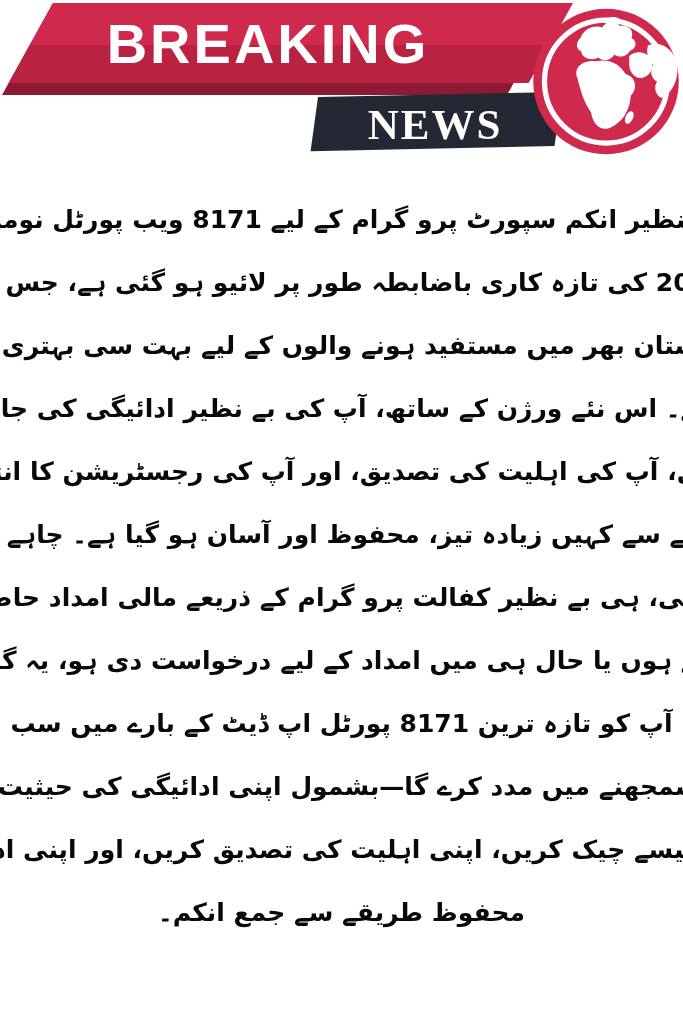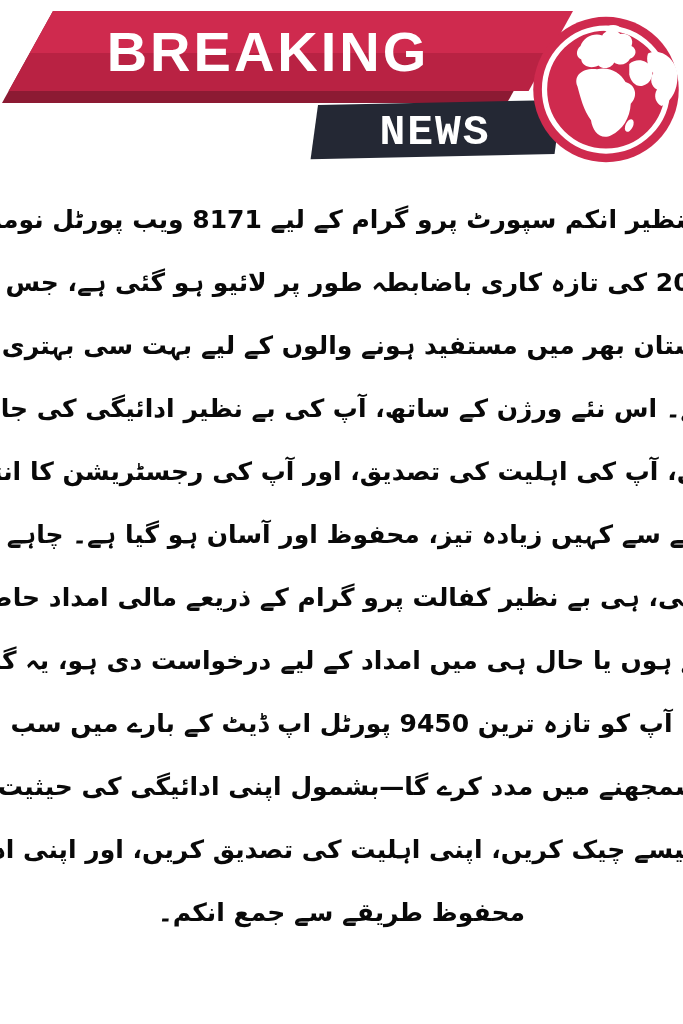--- a/index.html
+++ b/index.html
@@ -4,21 +4,21 @@
 <style>
   html,body{margin:0;padding:0;}
   body{
     width:683px;height:1024px;position:relative;overflow:hidden;
     background:#ffffff;
     font-family:"Liberation Sans",sans-serif;
   }
   .stage{position:absolute;inset:0;}
 
   
-  .banner-wrap{position:absolute;left:0;top:8px;width:683px;height:175px;}
+  .banner-wrap{position:absolute;left:0;top:0;width:683px;height:175px;}
 
   .red-underside{
     position:absolute;left:53px;top:3px;width:505px;height:92px;
     background:#8c1a33;
     transform:skewX(-29deg);transform-origin:top left;
     z-index:1;
   }
   .red-banner{
     position:absolute;left:53px;top:3px;width:520px;height:80px;
     background:linear-gradient(180deg,#cf2a4e 0%,#cf2a4e 53%,#b92243 53%,#b92243 100%);
@@ -34,21 +34,21 @@
   .news-banner{
     position:absolute;left:318px;top:97px;width:244px;height:54px;
     background:#242834;
     transform:rotate(-1.2deg) skewX(-9deg);transform-origin:top left;
     z-index:3;
   }
   .news-label{
     position:absolute;left:340px;top:99px;width:190px;height:50px;
     z-index:4;display:flex;align-items:center;justify-content:center;
     color:#ffffff;font-weight:bold;font-size:43px;letter-spacing:2px;
-    font-family:Liberation Mono, monospace;
+    font-family:Liberation Serif, serif;
   }
   .globe{
     position:absolute;left:531px;top:5px;width:150px;height:153px;z-index:5;
   }
 
   
   .article{
     position:absolute;left:0;top:188px;width:683px;
     direction:rtl;
     font-family:"DejaVu Sans",sans-serif;
@@ -117,21 +117,21 @@
     <div class="line">
         <span>پہلے سے کہیں زیادہ تیز، محفوظ اور آسان ہو گیا ہے۔ چاہے آپ</span>
       </div>
     <div class="line">
         <span>پہلے ہی، ہی بے نظیر کفالت پرو گرام کے ذریعے مالی امداد حاصل کر</span>
       </div>
     <div class="line">
         <span>رہے ہوں یا حال ہی میں امداد کے لیے درخواست دی ہو، یہ گائیڈ</span>
       </div>
     <div class="line">
-        <span>آپ کو تازہ ترین 9450 پورٹل اپ ڈیٹ کے بارے میں سب</span>
+        <span>آپ کو تازہ ترین 8171 پورٹل اپ ڈیٹ کے بارے میں سب</span>
       </div>
     <div class="line">
         <span>کچھ سمجھنے میں مدد کرے گا—بشمول اپنی ادائیگی کی حیثیت کو آن</span>
       </div>
     <div class="line">
         <span>لائن کیسے چیک کریں، اپنی اہلیت کی تصدیق کریں، اور اپنی ادائیگی</span>
       </div>
     <div class="line">
         <span>محفوظ طریقے سے جمع انکم۔</span>
       </div>

